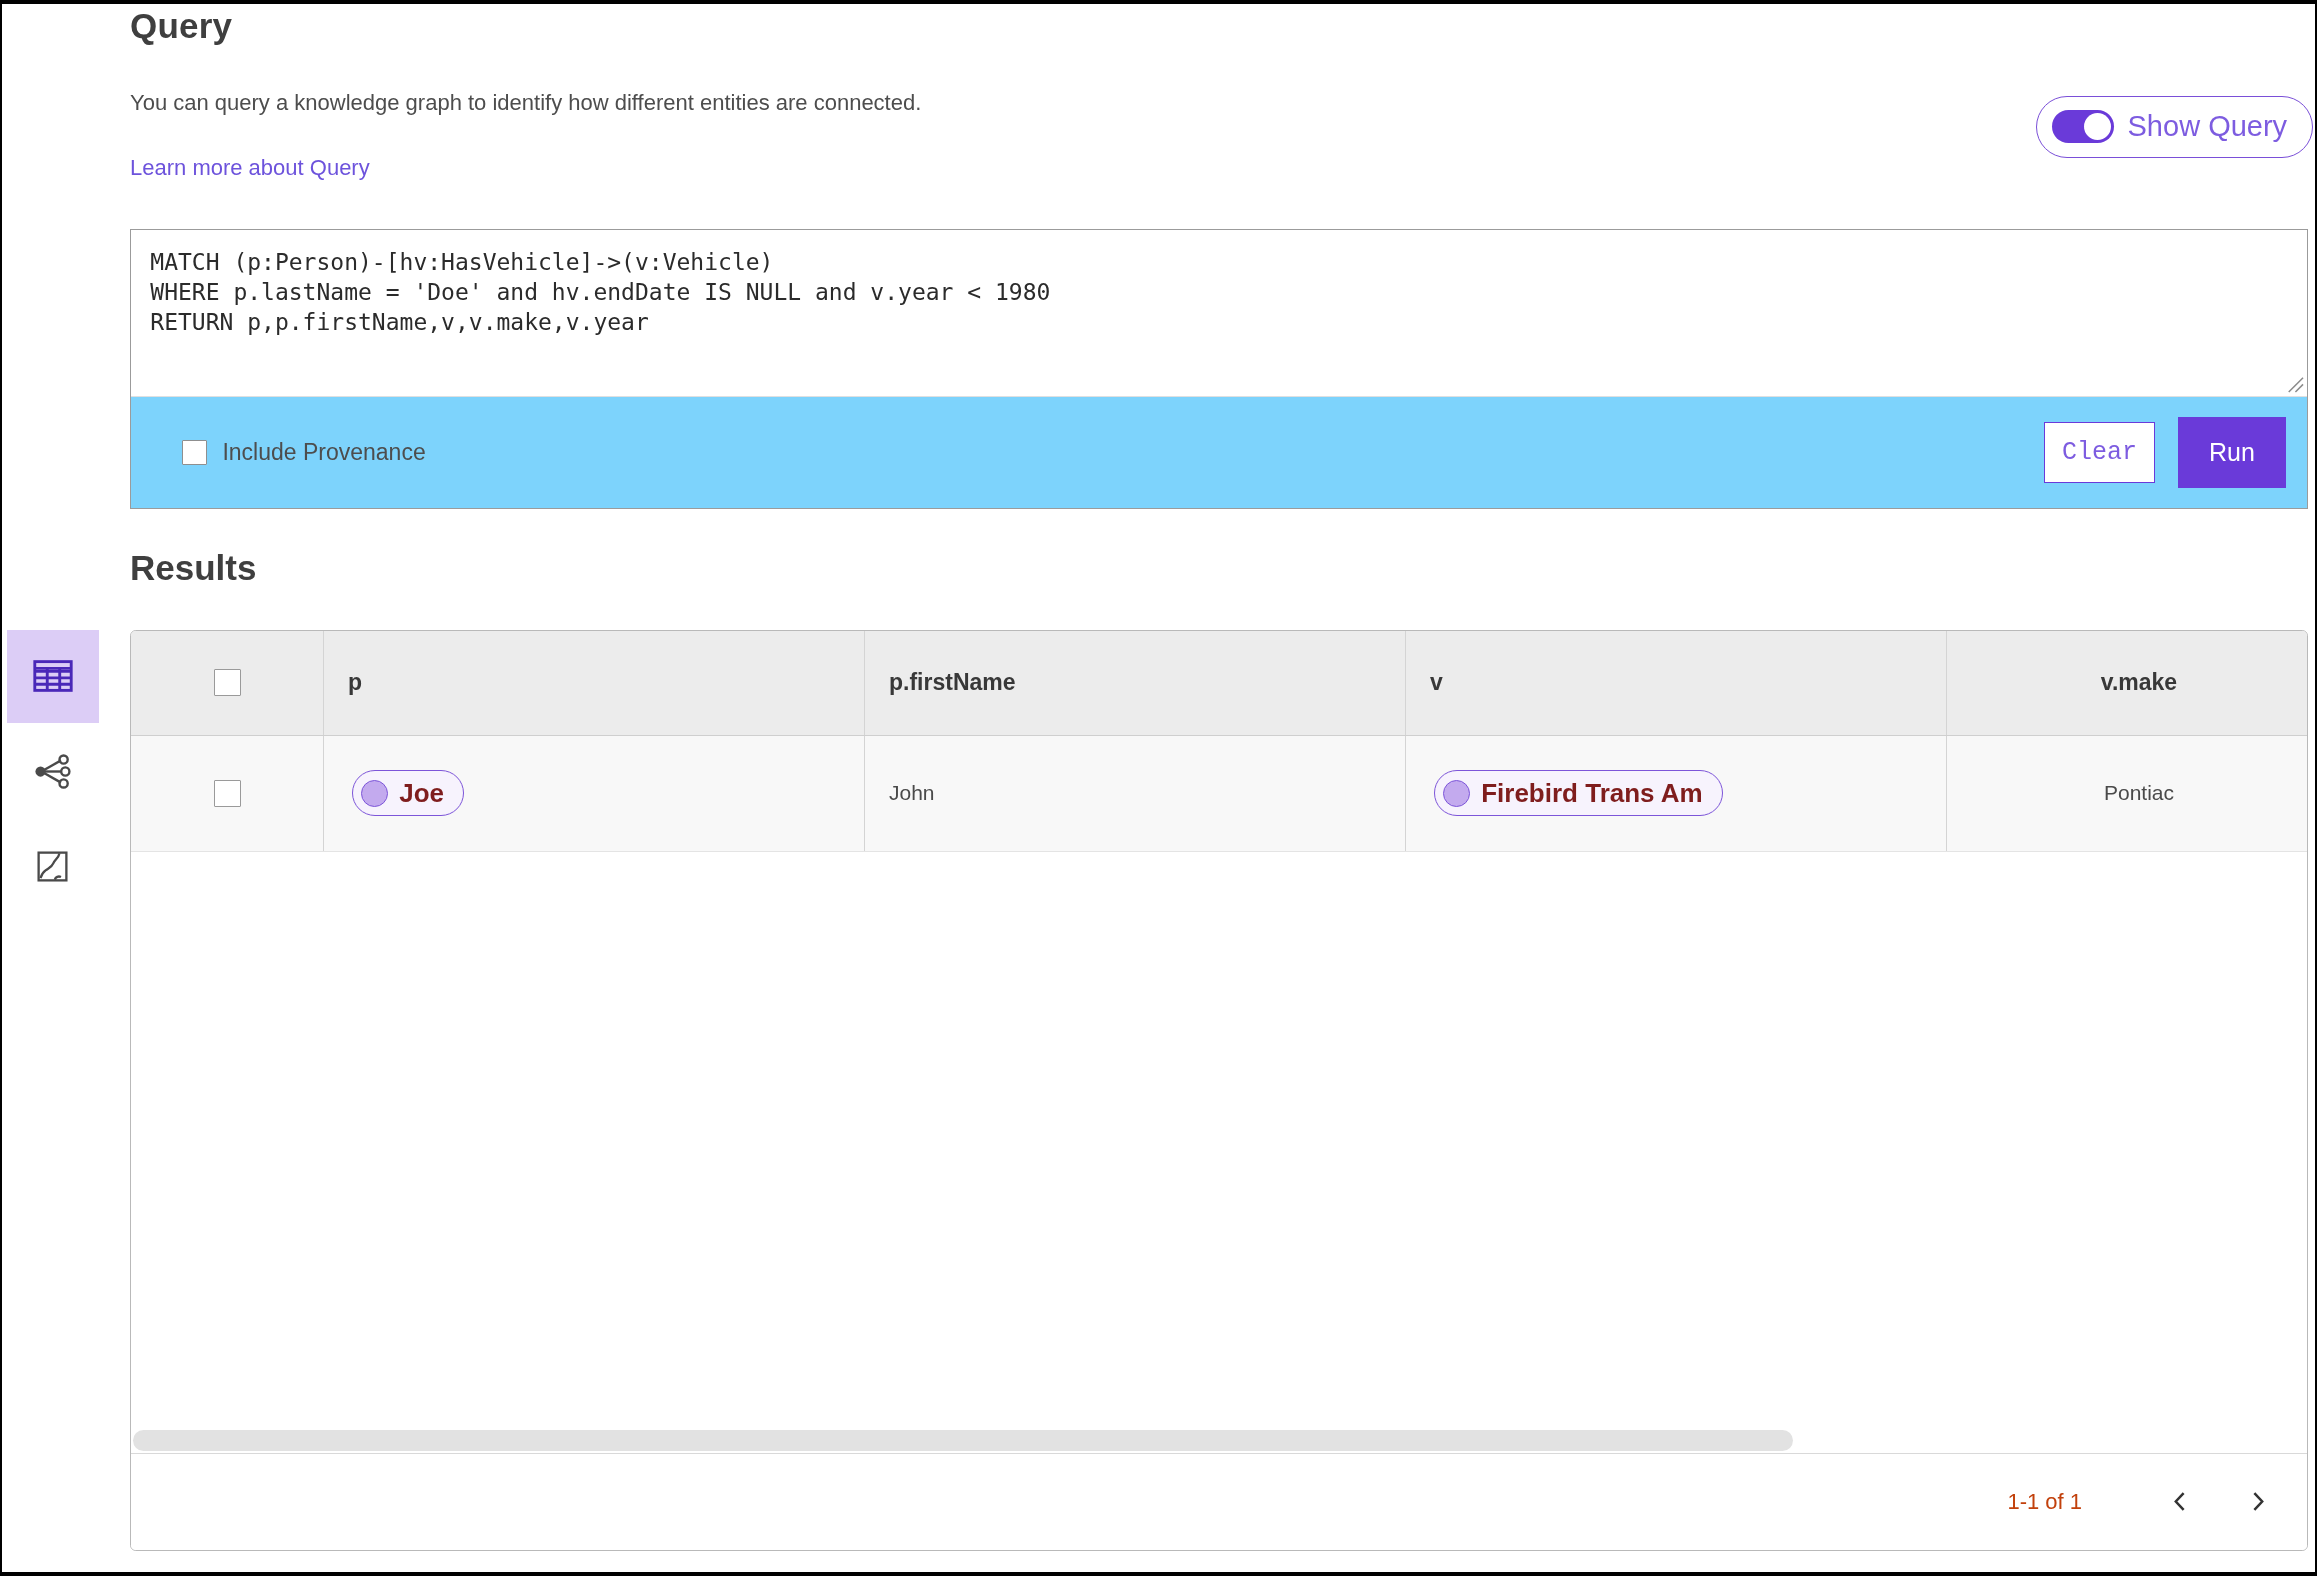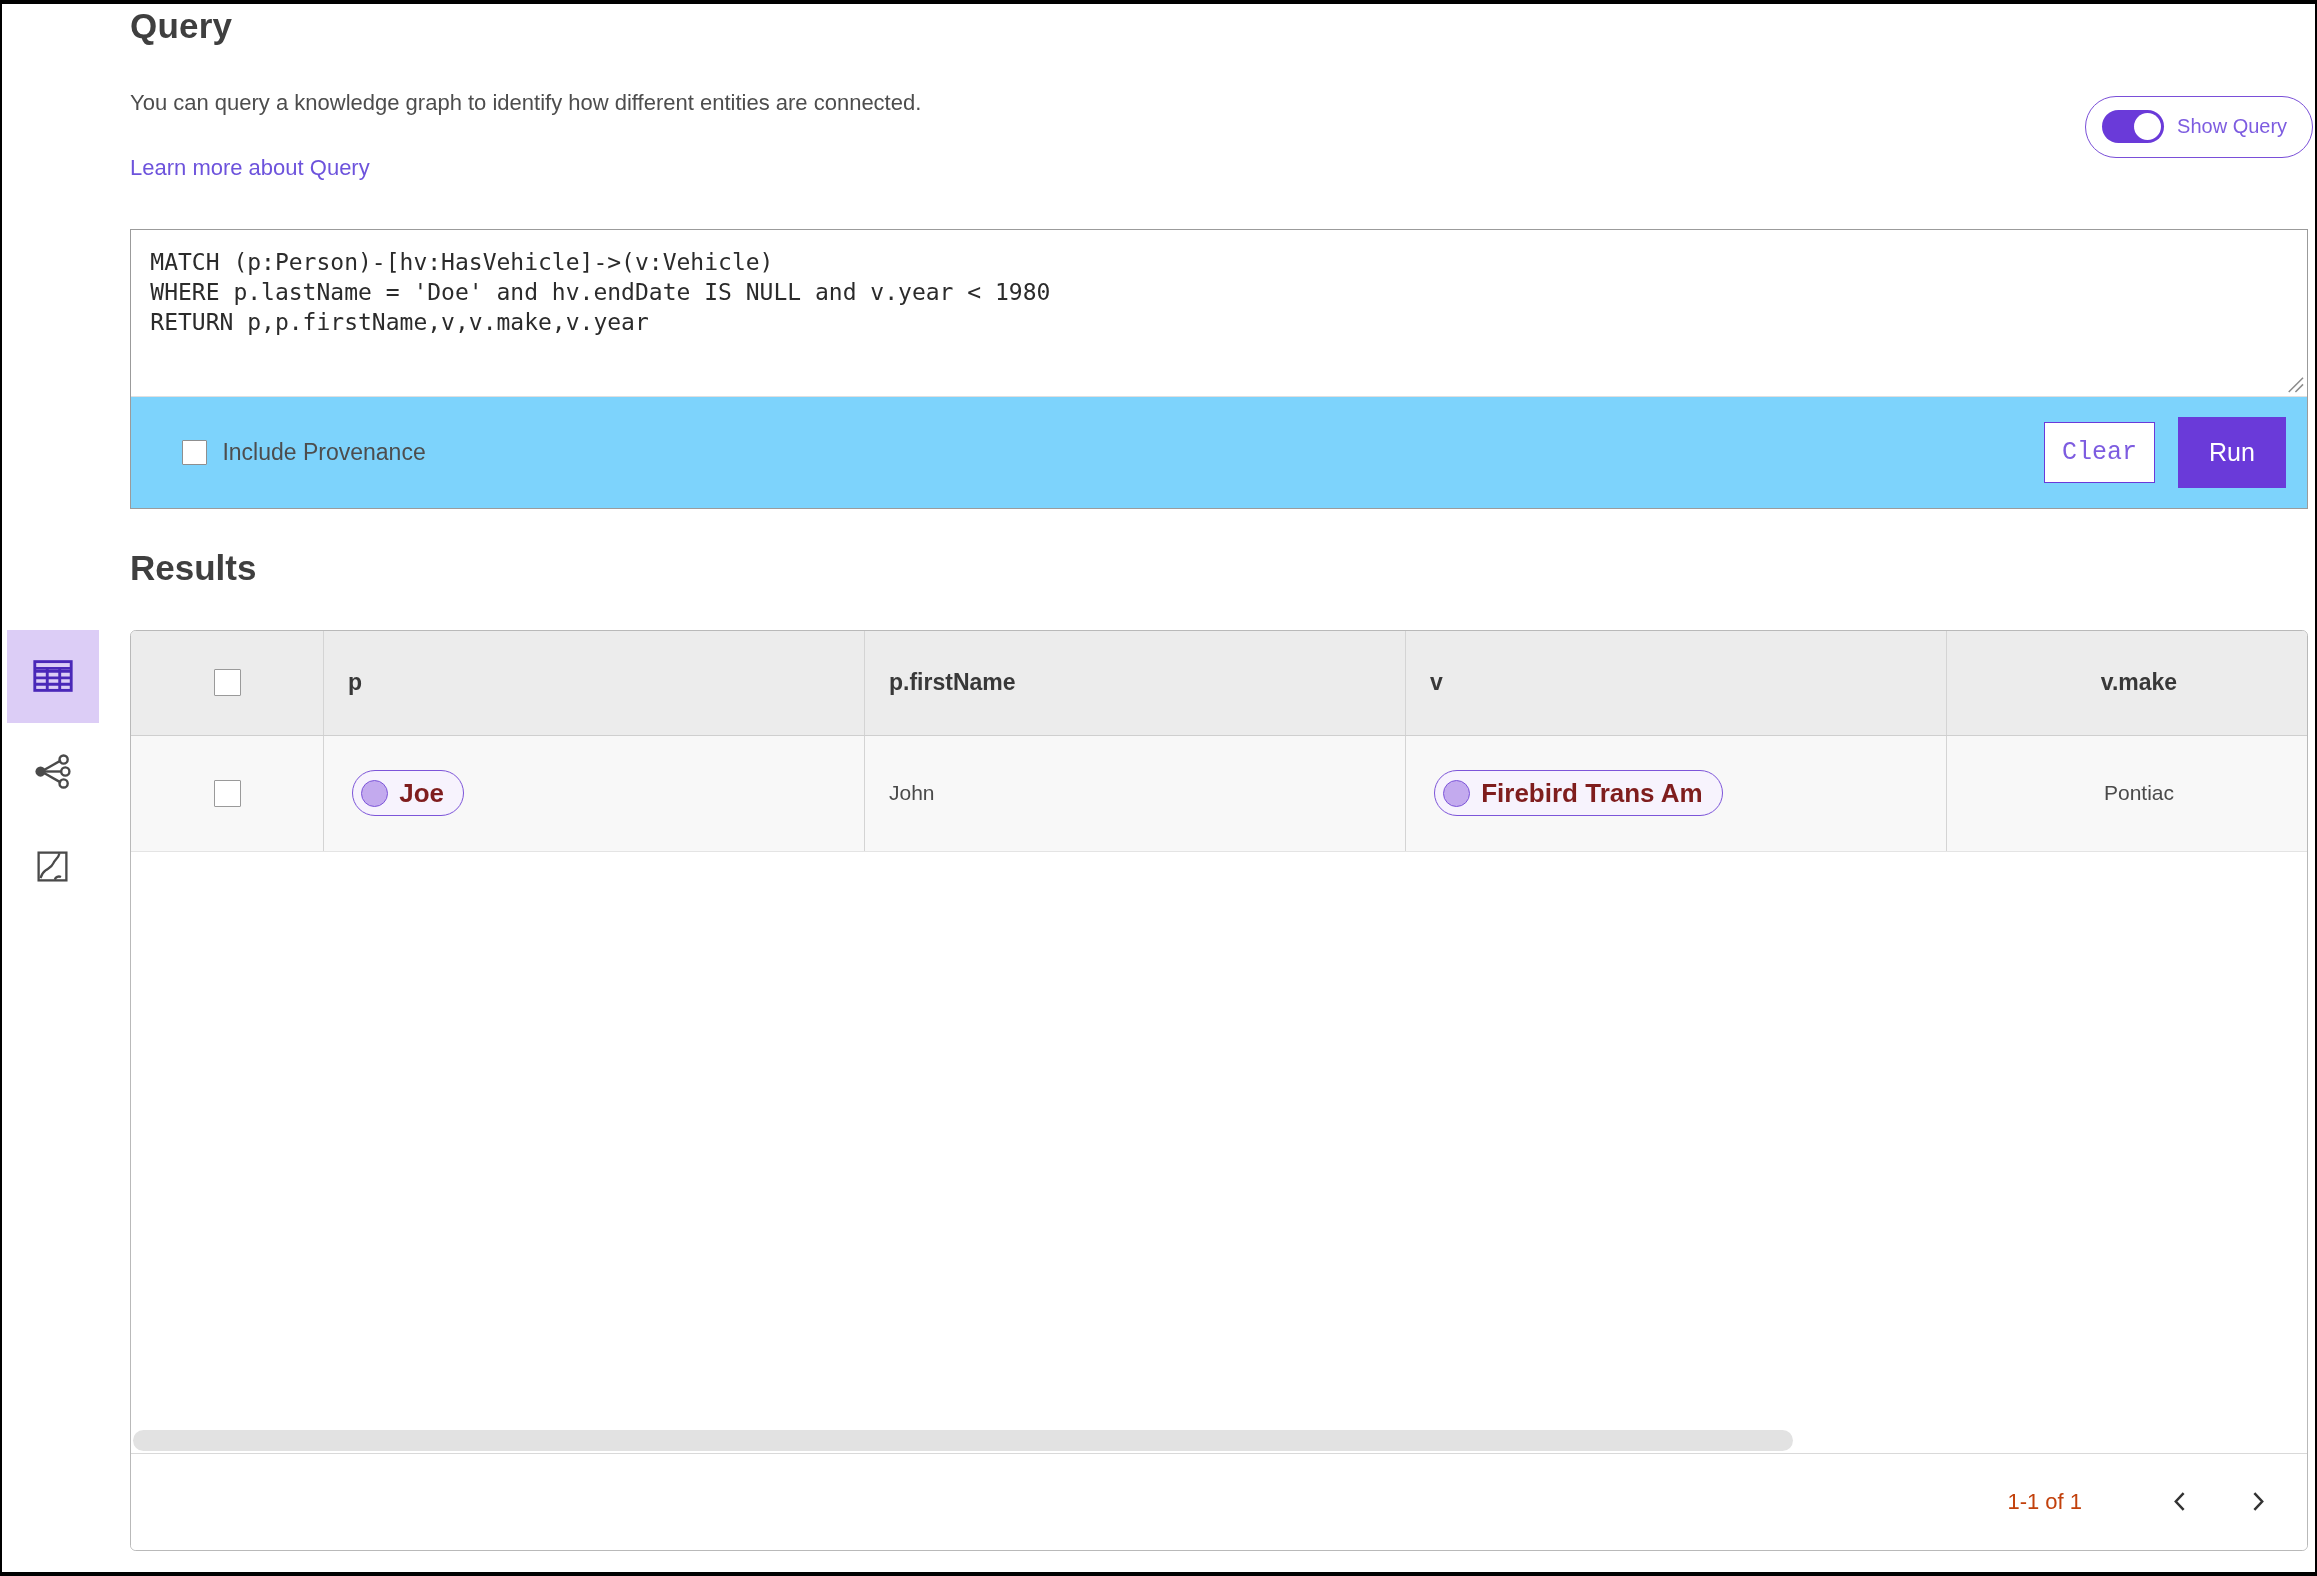--- a/index.html
+++ b/index.html
@@ -31,21 +31,21 @@
     display:inline-flex; align-items:center; gap:13.5px;
     background:#fff; cursor:pointer;
   }
   .switch-track {
     width:62px; height:33px; border-radius:16.4px; background:#6a3ad9; position:relative;
   }
   .switch-knob {
     position:absolute; top:2.9px; right:2.9px; width:27px; height:27px;
     border-radius:50%; background:#fff;
   }
-  .show-query-label { font-size:20px; color:#7d5ce0; }
+  .show-query-label { font-size:29px; color:#7d5ce0; }
 
   .query-panel {
     margin-top:48px; width:2178px; border:1.9px solid #9b9b9b; background:#7dd3fc;
   }
   .query-textarea-wrap { position:relative; height:167px; border-bottom:1px solid #e0e0e0; }
   .query-textarea {
     width:100%; height:100%; border:none; outline:none; resize:none;
     padding:17.4px 19.3px; font-family:"DejaVu Sans Mono","Liberation Mono",monospace;
     font-size:23px; line-height:30px; color:#2b2b2b; background:#fff;
     white-space:pre; overflow:hidden;

